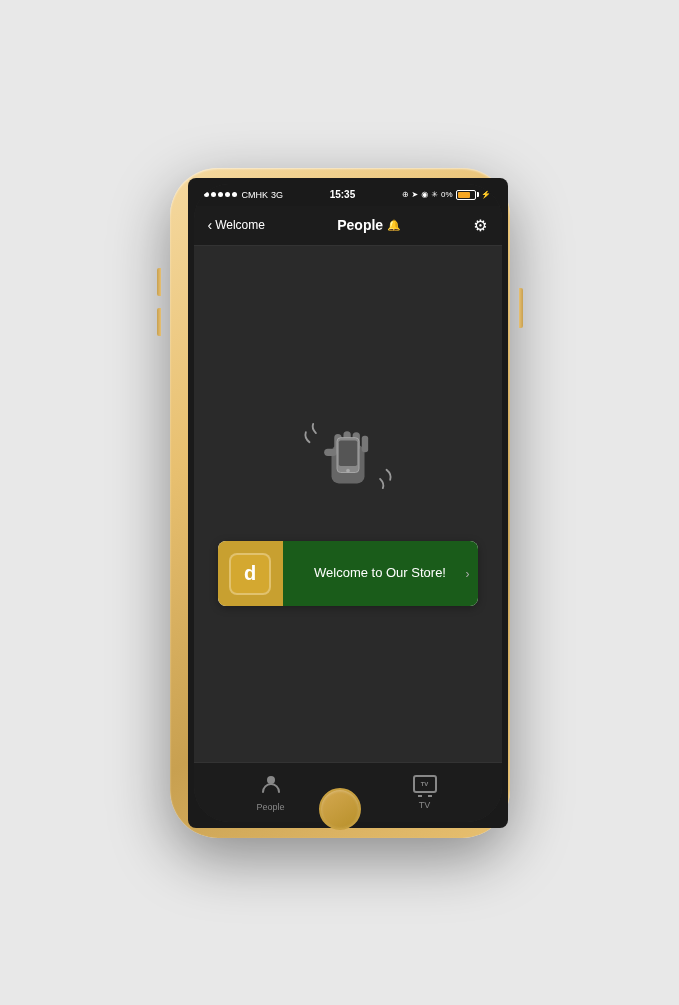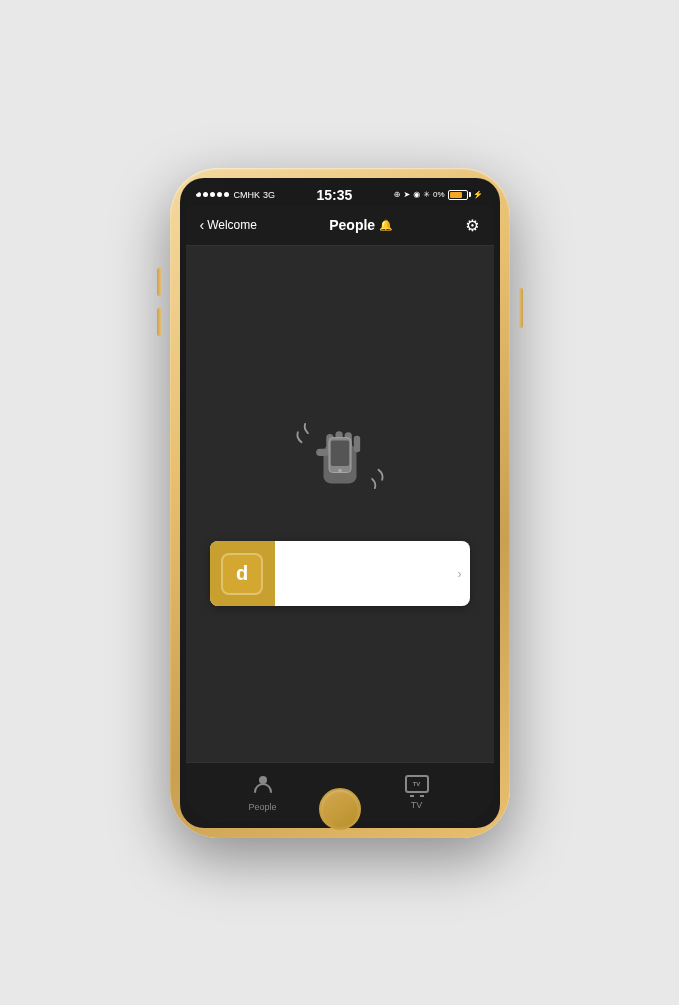--- a/index.html
+++ b/index.html
@@ -19,25 +19,26 @@
       border-radius: 48px;
       padding: 10px;
       box-shadow: 0 20px 60px rgba(0,0,0,0.4), inset 0 1px 2px rgba(255,255,255,0.6);
       position: relative;
     }
 
     .phone-inner {
       width: 100%;
       height: 100%;
       background: #1a1a1a;
-      border-radius: 24px;
+      border-radius: 8px;
       overflow: hidden;
       position: relative;
       display: flex;
       flex-direction: column;
+      margin-left: 8px;
     }
 
     
     .volume-up {
       position: absolute;
       left: -13px;
       top: 100px;
       width: 4px;
       height: 28px;
       background: linear-gradient(to right, #c8a050, #e8c070);
@@ -114,21 +115,21 @@
     }
 
     .signal-dot {
       width: 5px;
       height: 5px;
       background: white;
       border-radius: 50%;
     }
 
     .status-center {
-      font-size: 14px;
+      font-size: 10px;
       color: white;
       font-weight: 600;
     }
 
     .status-right {
       display: flex;
       align-items: center;
       gap: 3px;
       font-size: 8px;
       color: white;
@@ -456,20 +457,23 @@
             <circle cx="60" cy="76" r="2" fill="#aaa"></circle>
           </svg>
         </div>
 
         <div class="notification-card" style="position:relative">
           <div class="notification-icon">
             <div class="app-logo">
               <span class="app-logo-text">d</span>
             </div>
           </div>
+          <div class="notification-content">
+            <span class="notification-text">Welcome to Our Store!</span>
+          </div>
           <span class="notification-chevron">›</span>
         </div>
 
       </div>
 
       <div class="tab-bar">
 
 
         <div class="tab-item">
           <div>

